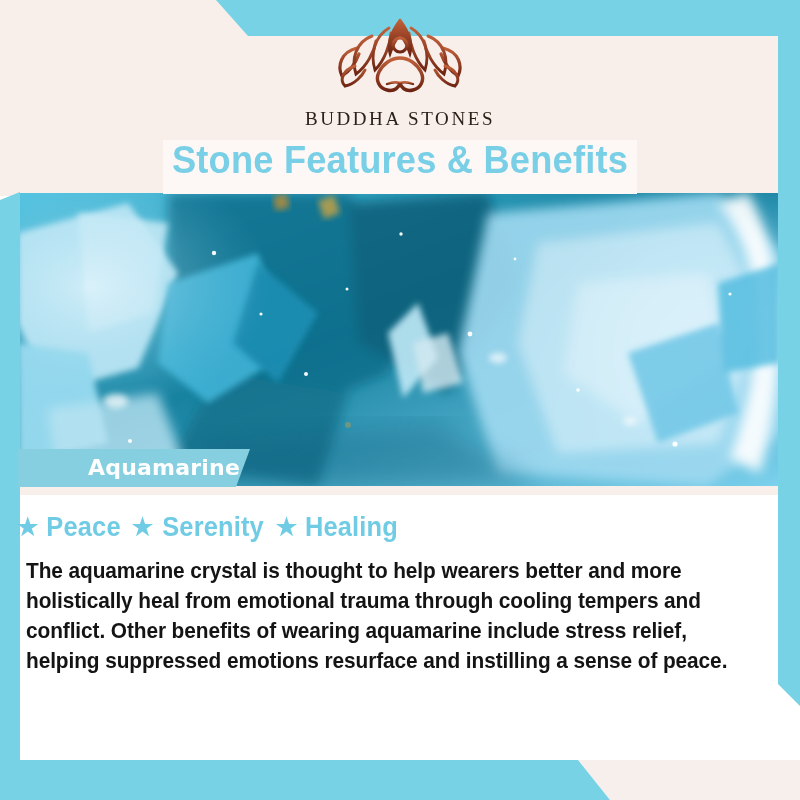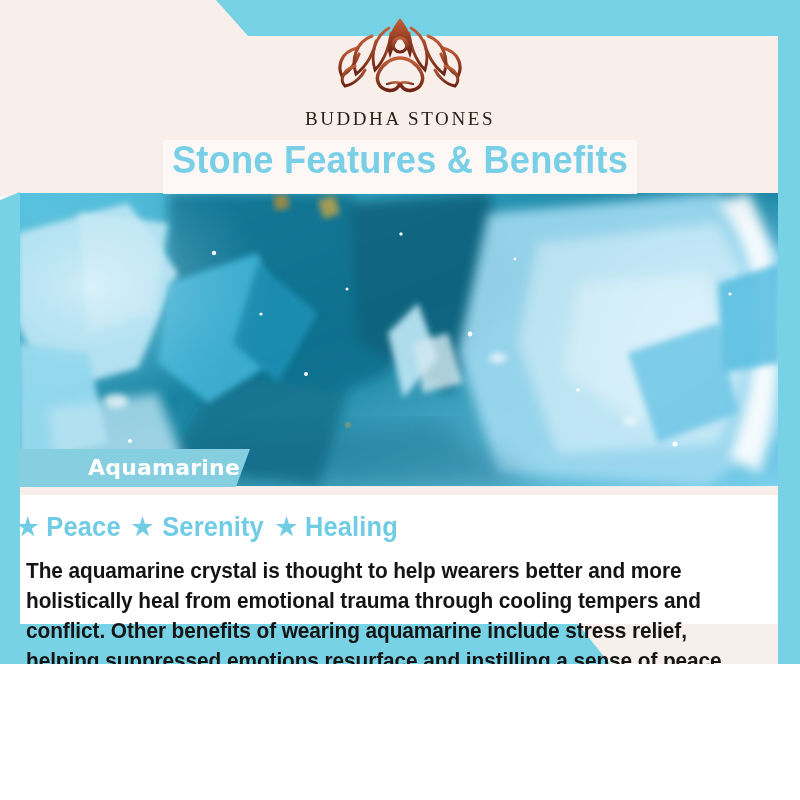--- a/index.html
+++ b/index.html
@@ -7,21 +7,21 @@
     padding: 0;
     background: #ffffff;
   }
   body {
     font-family: "Liberation Sans", sans-serif;
   }
 
   .poster {
     position: relative;
     width: 800px;
-    height: 664px;
+    height: 800px;
     overflow: hidden;
     background: #ffffff;
   }
 
   
   .frame-top-right {
     position: absolute;
     top: 0; left: 0;
     width: 800px; height: 36px;
     background: #76d2e4;

